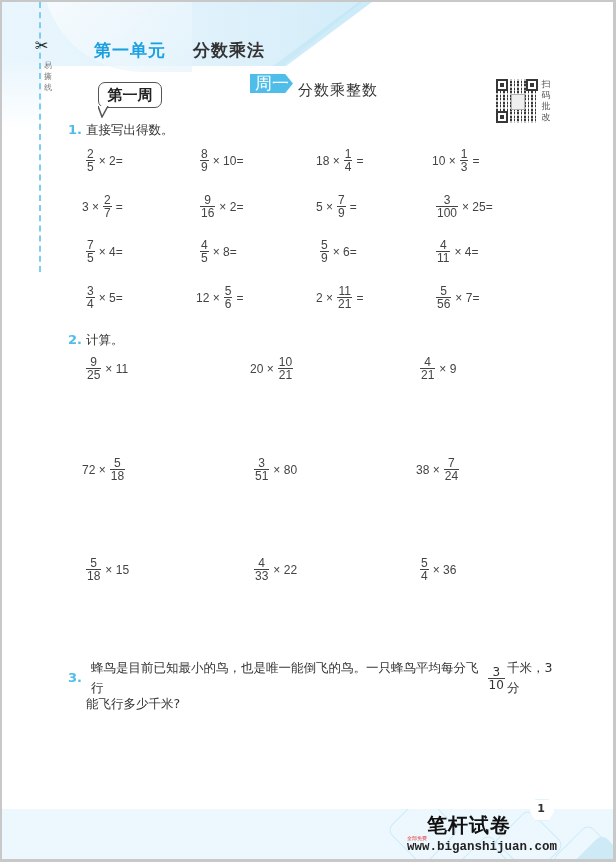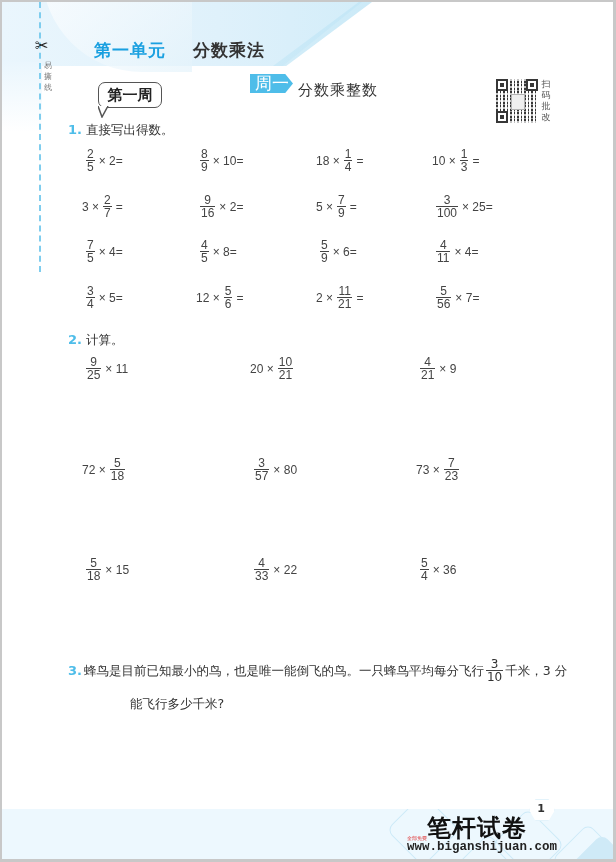--- a/index.html
+++ b/index.html
@@ -120,34 +120,34 @@
   .frac .n { padding: 0 1px; }
   .frac .d { border-top: 1px solid #444; padding: 0 1px; }
   .op { margin: 0 2px; }
 
   .problem3 {
     position: absolute; left: 66px; top: 656px; width: 500px;
     font-size: 12.5px; color: #333; line-height: 20px;
   }
   .problem3 .num { color: #4ebde9; font-weight: bold; font-size: 13px; }
   .problem3 .line1 { display: flex; align-items: center; }
-  .problem3 .line2 { position: absolute; left: 18px; top: 36px; white-space: nowrap; margin-left: 44px; }
+  .problem3 .line2 { position: absolute; left: 18px; top: 36px; white-space: nowrap; }
   .problem3 .frac { font-size: 12px; }
 
   .footer-band {
     position: absolute; left: 0; top: 807px; width: 611px; height: 50px;
     background: #edf8fe; overflow: hidden;
   }
   .diamond {
     position: absolute; width: 50px; height: 50px; transform: rotate(45deg);
     border: 1.5px solid #cdeaf8; border-radius: 8px;
   }
   .diamond.fill { background: #cfeaf7; border: none; }
   .brand {
-    position: absolute; left: 425px; top: 810px; font-size: 24px; color: #111;
+    position: absolute; left: 425px; top: 810px; font-size: 20px; color: #111;
     font-weight: bold; letter-spacing: 1px;
   }
   .brand-url {
     position: absolute; left: 405px; top: 838px; font-size: 12.5px; color: #222;
     font-family: "Liberation Mono", "DejaVu Sans Mono", monospace; font-weight: bold;
   }
   .brand-free {
     position: absolute; left: 405px; top: 833px; font-size: 5px; color: #e03030;
   }
   .page-num-bg {
@@ -369,29 +369,29 @@
         <span class="frac">
           <span class="n">5</span>
           <span class="d">18</span>
         </span>
         <span class="op"></span>
       </div>
       <div class="expr" style="left: 246px; top: 455px;">
         <span class="op"></span>
         <span class="frac">
           <span class="n">3</span>
-          <span class="d">57</span>
+          <span class="d">51</span>
         </span>
         <span class="op">× 80</span>
       </div>
       <div class="expr" style="left: 412px; top: 455px;">
-        <span class="op">73 ×</span>
+        <span class="op">38 ×</span>
         <span class="frac">
           <span class="n">7</span>
-          <span class="d">23</span>
+          <span class="d">24</span>
         </span>
         <span class="op"></span>
       </div>
       <div class="expr" style="left: 78px; top: 555px;">
         <span class="op"></span>
         <span class="frac">
           <span class="n">5</span>
           <span class="d">18</span>
         </span>
         <span class="op">× 15</span>
@@ -410,21 +410,21 @@
           <span class="n">5</span>
           <span class="d">4</span>
         </span>
         <span class="op">× 36</span>
       </div>
     </div>
 
   <div class="problem3">
     <div class="line1">
       <span class="num">3.</span>
-      <span style="margin-left:2px;">蜂鸟是目前已知最小的鸟，也是唯一能倒飞的鸟。一只蜂鸟平均每分飞行</span>
+      <span style="margin-left:9px;">蜂鸟是目前已知最小的鸟，也是唯一能倒飞的鸟。一只蜂鸟平均每分飞行</span>
       <span class="frac">
         <span class="n">3</span>
         <span class="d">10</span>
       </span>
       <span>千米，3 分</span>
     </div>
     <div class="line2">能飞行多少千米?</div>
   </div>
 
   <div class="footer-band">

